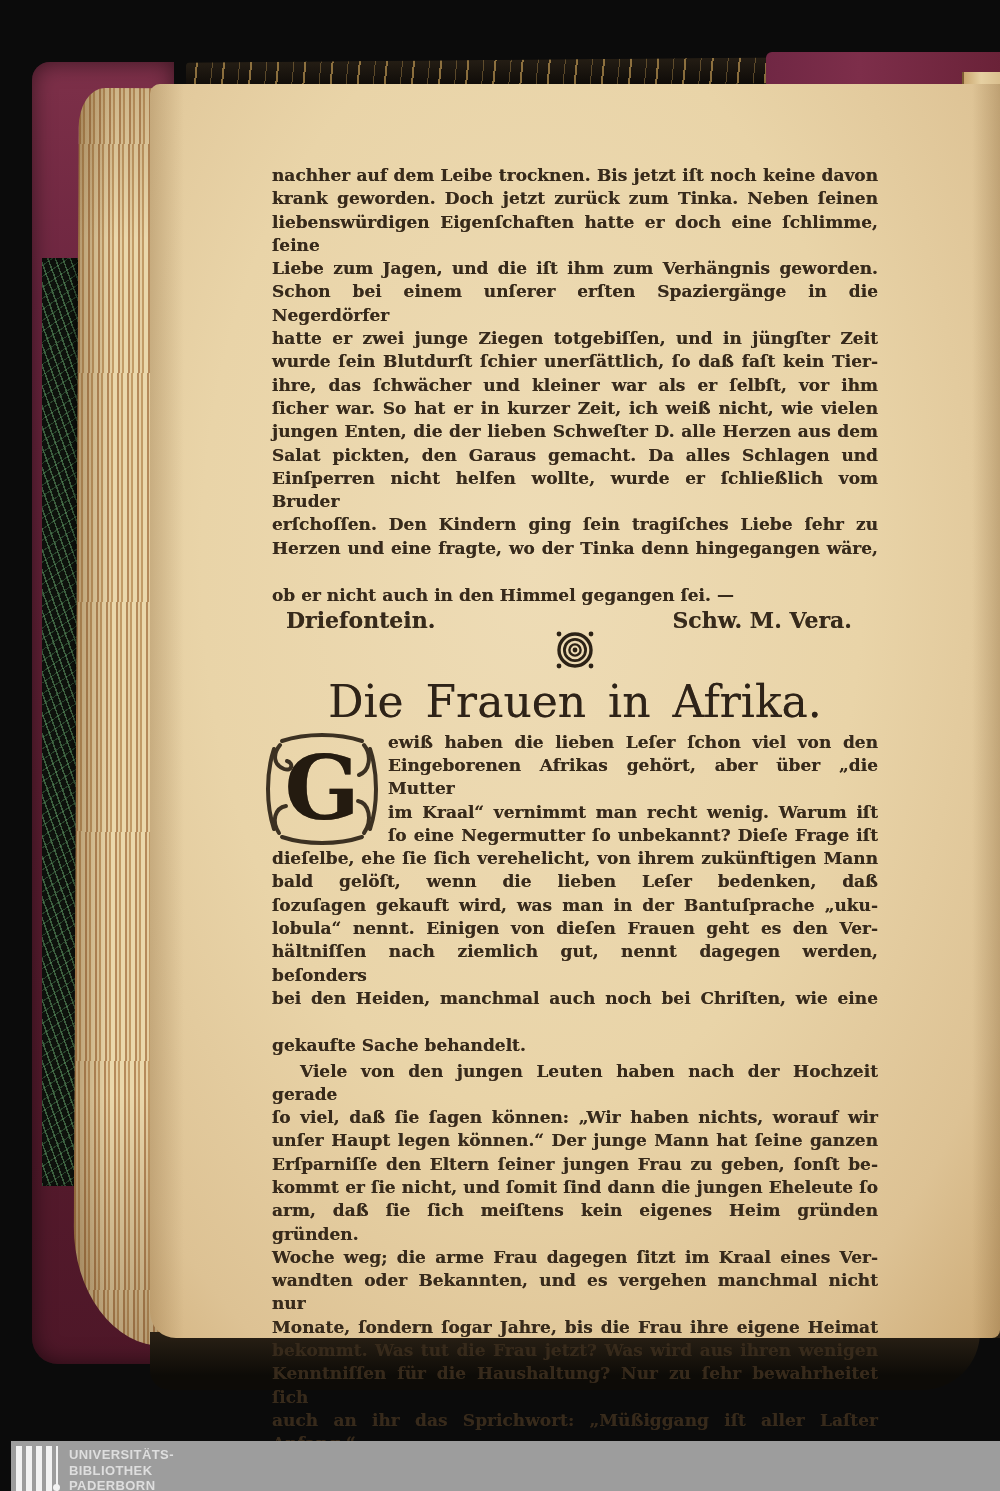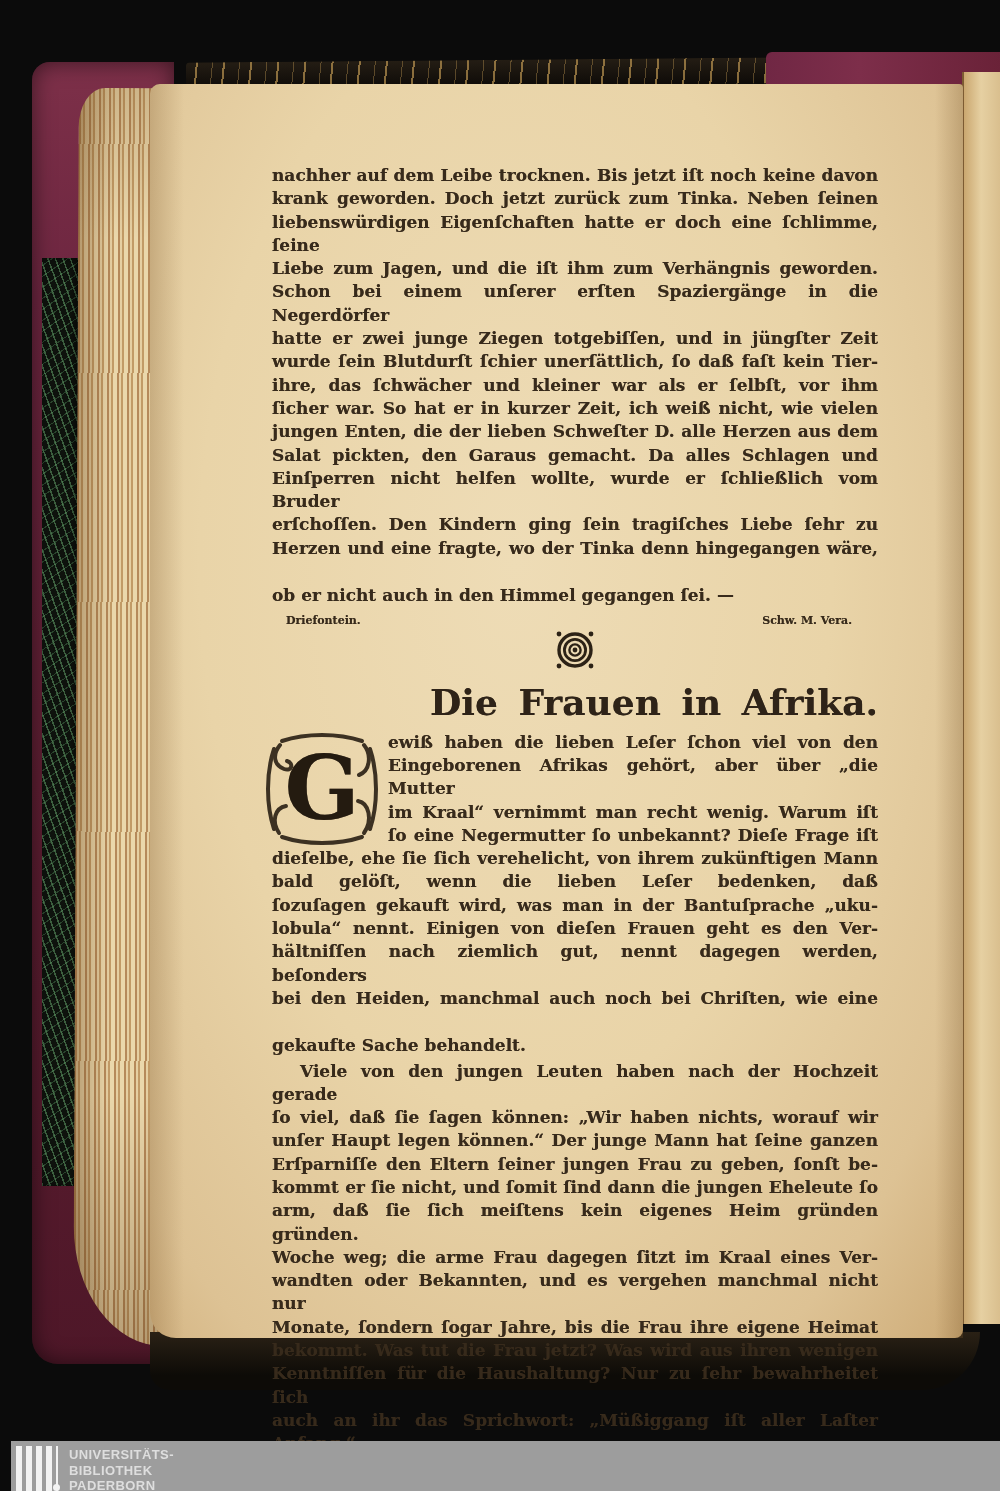--- a/index.html
+++ b/index.html
@@ -53,43 +53,44 @@
   }
   .facing-sliver {
     position:absolute; left:962px; top:72px; width:38px; height:1252px;
     border-left:2px solid rgba(108,74,34,.85);
     background:linear-gradient(90deg,#caa76f 0%,#e6d0a2 45%,#d8bd8c 100%);
   }
   .page {
     position:absolute; left:150px; top:84px; width:813px; height:1254px;
     border-radius:10px 4px 8px 26px;
     background:radial-gradient(ellipse at 45% 38%, #eedcb6 0%, #e9d4a8 50%, #ddc294 82%, #cdab77 100%);
+    padding-left:37px;
   }
   .page::before { 
     content:""; position:absolute; left:0; top:0; bottom:0; width:34px;
     border-radius:10px 0 0 26px;
     background:linear-gradient(90deg, rgba(122,85,40,.28), rgba(122,85,40,0));
   }
   .page::after { 
     content:""; position:absolute; right:0; top:0; bottom:0; width:28px;
     background:linear-gradient(90deg, rgba(120,85,40,0), rgba(120,85,40,.3));
   }
   
   .content {
     position:absolute; left:122px; top:80px; width:606px;
     color:#372a1b; font-size:17px; font-weight:bold; line-height:23.3px;
     text-shadow:0 0 .5px rgba(55,42,27,.65);
   }
   .tline { text-align:justify; text-align-last:justify; white-space:normal; }
   .tline-last { text-align-last:left;margin-top:24px; }
   .sigrow { display:flex; justify-content:space-between; margin-top:2px;
-            padding:0 26px 0 14px; font-size:11px; }
+            padding:0 26px 0 14px; font-size:22px; }
   .ornament { display:block; margin:-6px auto 0; }
-  .headline { margin:8px 0 0; font-size:36px; line-height:42px; text-align:right;
-              word-spacing:8px; color:#2e2318; font-weight:bold; }
+  .headline { margin:8px 0 0; font-size:44px; line-height:42px; text-align:center;
+              word-spacing:8px; color:#2e2318; font-weight:normal; }
   .article { margin-top:8px; }
   .dropcap { float:left; width:112px; height:112px; margin:2px 10px 0 -6px; position:relative; }
   .para2 { margin-top:2px; }
   .para2 .tline:first-child { text-indent:28px; }
   
   .band {
     position:absolute; left:11px; bottom:0; width:1000px; height:50px;
     background:#9d9d9d;
     font-family:"Liberation Sans","DejaVu Sans",sans-serif;
   }

